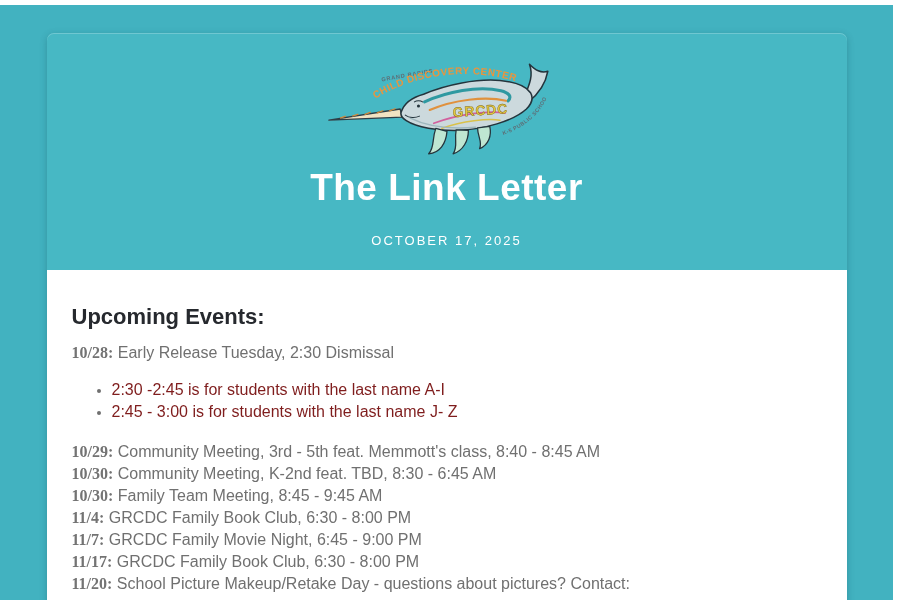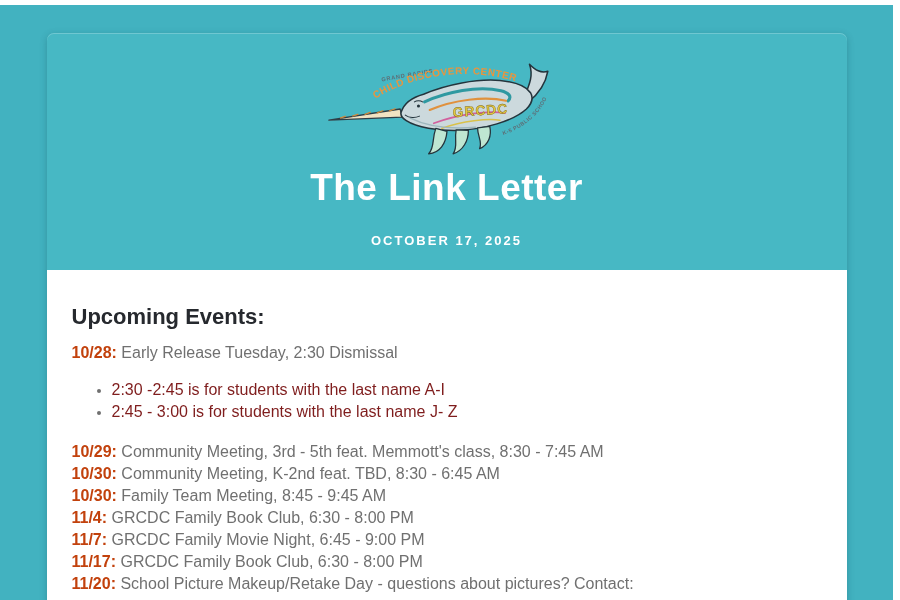--- a/index.html
+++ b/index.html
@@ -30,39 +30,39 @@
   }
   .logo-wrap { height: 112px; }
   .logo-wrap svg { width: 250px; height: 112px; display: inline-block; }
   .nl-title {
     margin: 2px 0 16px; padding: 0;
     font-size: 37px; line-height: 42px; font-weight: bold;
     color: #ffffff; letter-spacing: 0.5px;
   }
   .nl-date {
     margin-top: 24px;
-    font-size: 13px; line-height: 15px; font-weight: bold;
+    font-size: 13px; line-height: 15px; font-weight: normal;
     color: #ffffff; letter-spacing: 2px;
   }
   .card-body {
     background: #ffffff;
     height: 394px; box-sizing: border-box;
     padding: 28px 25px 0;
   }
   .section-heading {
     margin: 6px 0 12px; padding: 0;
     font-size: 22px; line-height: 26px; font-weight: bold;
     color: #26292e;
   }
   .event {
     margin: 0; padding: 0;
     font-size: 16px; line-height: 22px;
     color: #707070;
   }
-  .event strong { color: #c2410c; font-weight: bold; }
+  .event strong { color: #737373; font-weight: bold; font-family: Liberation Serif, serif; }
   .dismissal-list {
     margin: 15px 0 18px; padding-left: 40px;
     font-size: 16px; line-height: 22px; color: #7f1d1d;
   }
   .dismissal-list li::marker { color: #707070; font-size: 13px; }
 </style>
 </head>
 <body>
 
 <div class="email-bg">
@@ -119,21 +119,21 @@
         <span>Early Release Tuesday, 2:30 Dismissal</span>
       </p>
 
       <ul class="dismissal-list">
         <li>2:30 -2:45 is for students with the last name A-I</li>
         <li>2:45 - 3:00 is for students with the last name J- Z</li>
       </ul>
 
       <p class="event">
         <strong>10/29:</strong>
-        <span>Community Meeting, 3rd - 5th feat. Memmott's class, 8:30 - 7:45 AM</span>
+        <span>Community Meeting, 3rd - 5th feat. Memmott's class, 8:40 - 8:45 AM</span>
       </p>
       <p class="event">
         <strong>10/30:</strong>
         <span>Community Meeting, K-2nd feat. TBD, 8:30 - 6:45 AM</span>
       </p>
       <p class="event">
         <strong>10/30:</strong>
         <span>Family Team Meeting, 8:45 - 9:45 AM</span>
       </p>
       <p class="event">

